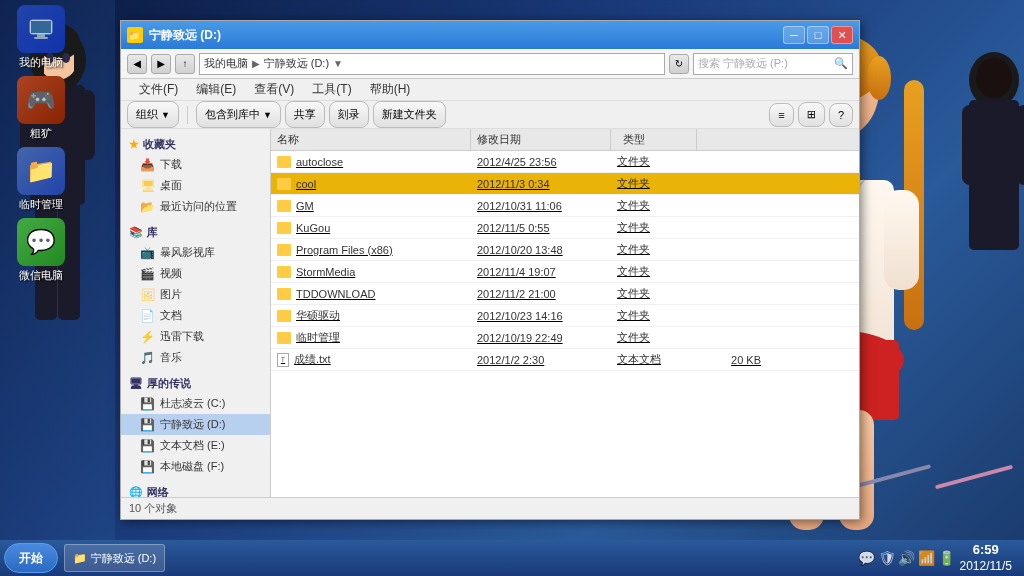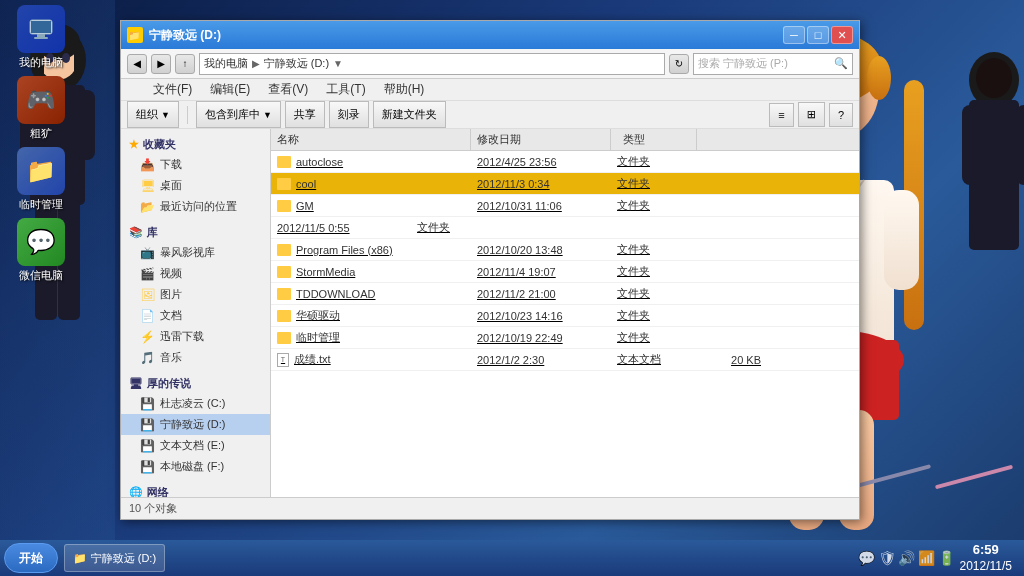--- a/index.html
+++ b/index.html
@@ -163,21 +163,21 @@
       color: #aaa;
     }
 
     
     .menu-bar {
       height: 22px;
       background: #f0f0f0;
       border-bottom: 1px solid #ddd;
       display: flex;
       align-items: center;
-      padding: 0 24px;
+      padding: 0 10px;
       gap: 2px;
     }
     .menu-item {
       padding: 2px 8px;
       font-size: 12px;
       color: #333;
       cursor: pointer;
     }
 
     
@@ -187,21 +187,21 @@
       border-bottom: 1px solid #ddd;
       display: flex;
       align-items: center;
       padding: 0 6px;
       gap: 4px;
     }
     .toolbar-btn {
       padding: 5px 8px;
       background: linear-gradient(to bottom, #f8f8f8, #e0e0e0);
       border: 1px solid #bbb;
-      border-radius: 0;
+      border-radius: 8px;
       font-size: 11px;
       cursor: pointer;
       display: flex;
       align-items: center;
       gap: 3px;
       text-align: right;
     }
     .toolbar-separator {
       width: 1px;
       height: 18px;
@@ -747,20 +747,24 @@
             <div class="file-item">
               <div class="file-cell name">
                 <div class="file-folder-icon"></div>
                 <span>GM</span>
               </div>
               <div class="file-cell date">2012/10/31 11:06</div>
               <div class="file-cell type">文件夹</div>
               <div class="file-cell size"></div>
             </div>
             <div class="file-item">
+              <div class="file-cell name">
+                <div class="file-folder-icon"></div>
+                <span>KuGou</span>
+              </div>
               <div class="file-cell date">2012/11/5 0:55</div>
               <div class="file-cell type">文件夹</div>
               <div class="file-cell size"></div>
             </div>
             <div class="file-item">
               <div class="file-cell name">
                 <div class="file-folder-icon"></div>
                 <span>Program Files (x86)</span>
               </div>
               <div class="file-cell date">2012/10/20 13:48</div>

